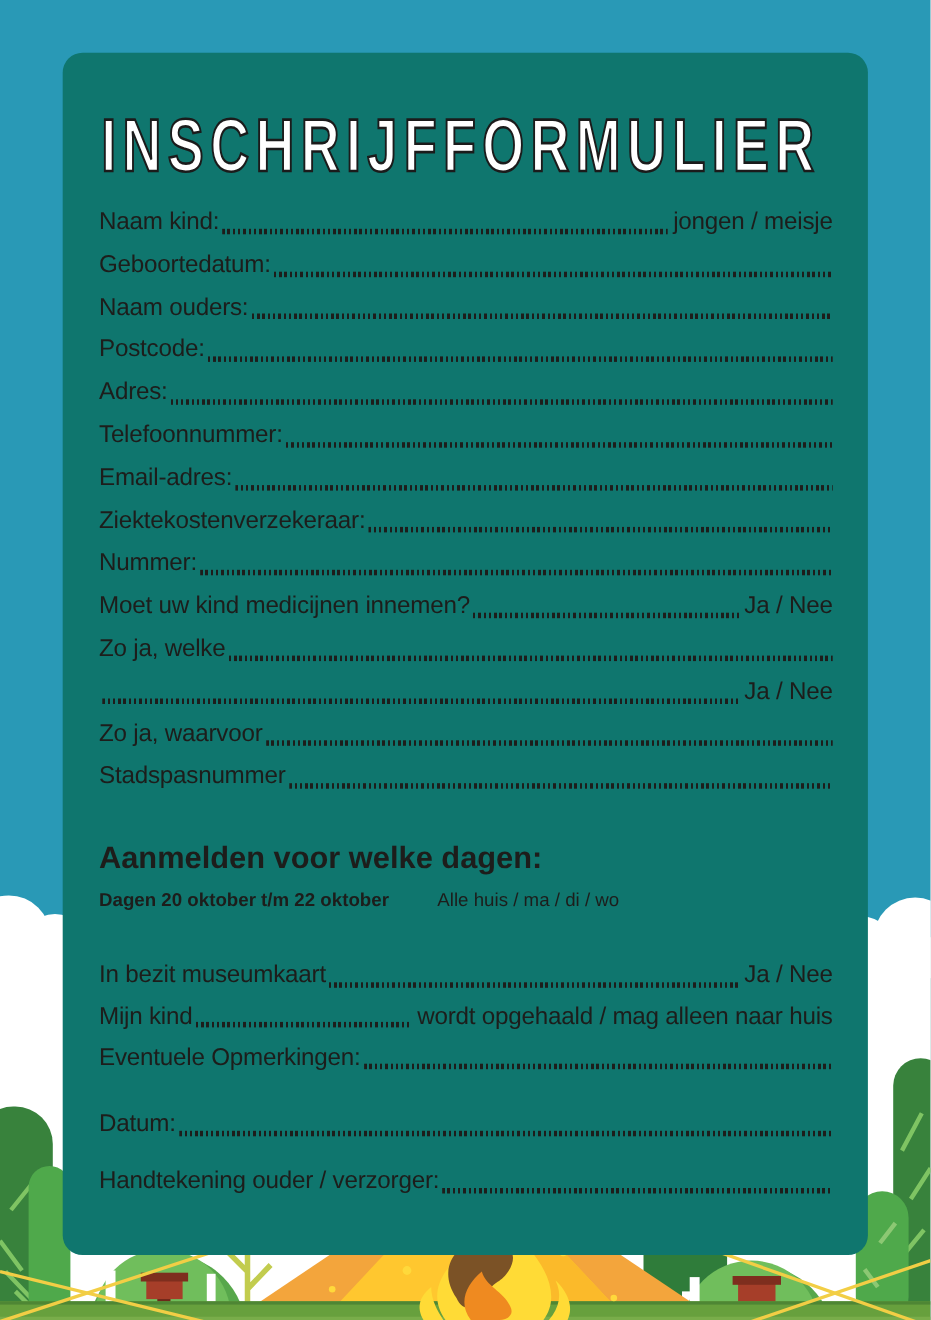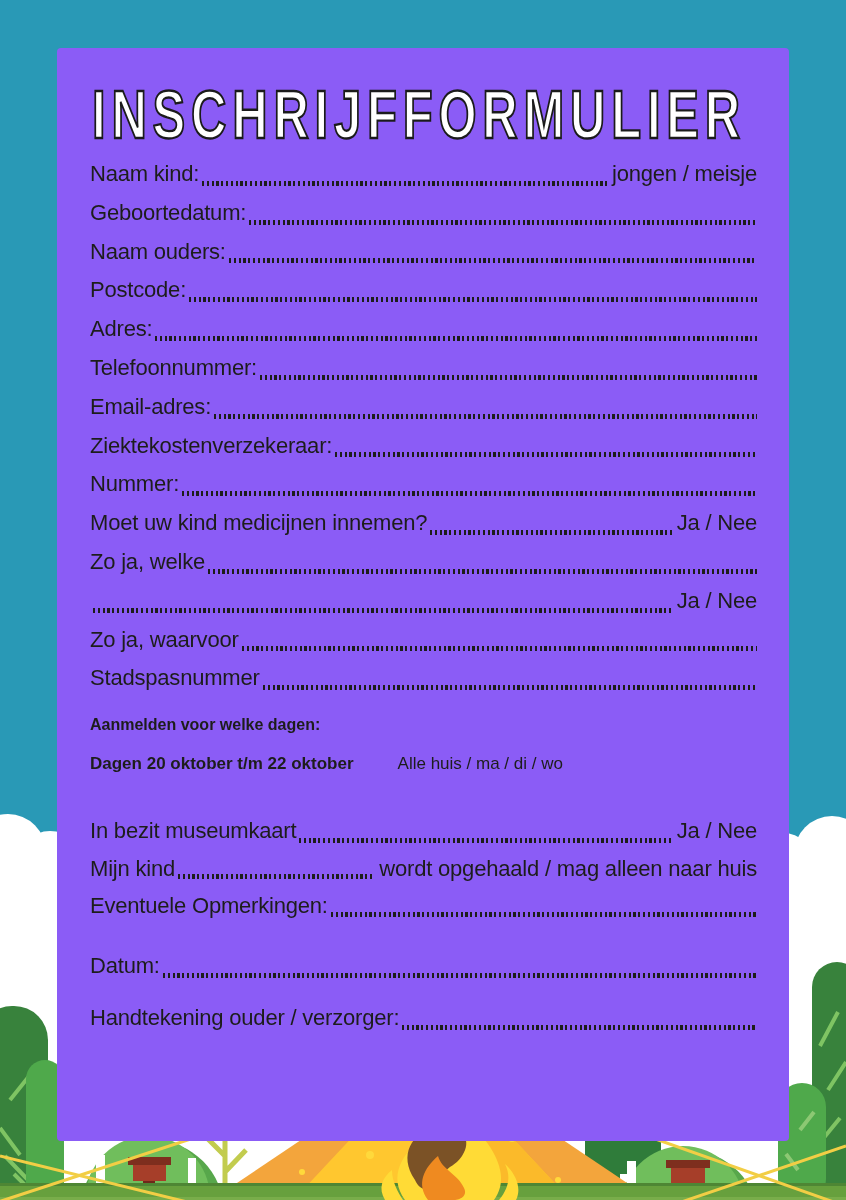--- a/index.html
+++ b/index.html
@@ -11,37 +11,37 @@
   .cloud{position:absolute;background:#ffffff;border-radius:50%;z-index:1;}
   .cloud.c1{left:-30px;top:814px;width:76px;height:76px;}
   .cloud.c2{left:18px;top:831px;width:64px;height:64px;}
   .cloud.c3{left:794px;top:816px;width:76px;height:76px;}
   .cloud.c4{left:752px;top:833px;width:62px;height:62px;}
 
   
   .scene{position:absolute;left:0;bottom:0;width:846px;height:250px;z-index:1;}
 
   
-  .card{position:absolute;left:57px;top:48px;width:732px;height:1093px;background:#8b5cf6;
-        border-radius:4px;z-index:2;box-sizing:border-box;padding:0 32px 0 33px;color:#1D1D1B;}
+  .card{position:absolute;left:57px;top:48px;width:732px;height:1093px;background:#0f766e;
+        border-radius:18px;z-index:2;box-sizing:border-box;padding:17px 32px 0 33px;color:#1D1D1B;}
 
   .title-wrap{margin-top:33px;height:74px;}
   .title-wrap svg{display:block;}
   .title-wrap text{font-family:"Liberation Sans",sans-serif;font-weight:bold;font-size:68px;
                    fill:#ffffff;stroke:#1b1b1b;stroke-width:2.4px;letter-spacing:8px;}
 
-  .rows{}
+  .rows{margin-top:10px;}
   .row{display:flex;align-items:baseline;line-height:38.8px;font-size:22px;letter-spacing:-0.2px;}
   .row .lbl{white-space:nowrap;}
   .row .leader{flex:1;min-width:12px;height:5px;align-self:flex-end;margin:0 0 8px 3px;
                background:repeating-linear-gradient(90deg,#1d1d1b 0 2.2px,transparent 2.2px 4.8px);}
   .row .sfx{white-space:nowrap;padding-left:5px;}
   .row .sfx:empty{display:none;padding:0;}
 
-  .section-heading{margin-top:8px;font-size:16px;font-weight:700;line-height:38.8px;}
+  .section-heading{margin-top:36px;font-size:28px;font-weight:700;line-height:38.8px;}
   .days-row{display:flex;align-items:baseline;line-height:38.8px;font-size:17px;}
   .days-row .dates{font-weight:700;white-space:nowrap;}
   .days-row .opts{margin-left:44px;font-weight:400;white-space:nowrap;}
 
   .rows.block2{margin-top:28px;}
   .row.tight{line-height:36px;}
   .row.datum{margin-top:22px;}
   .row.handtekening{margin-top:13px;}
 </style>
 </head>

